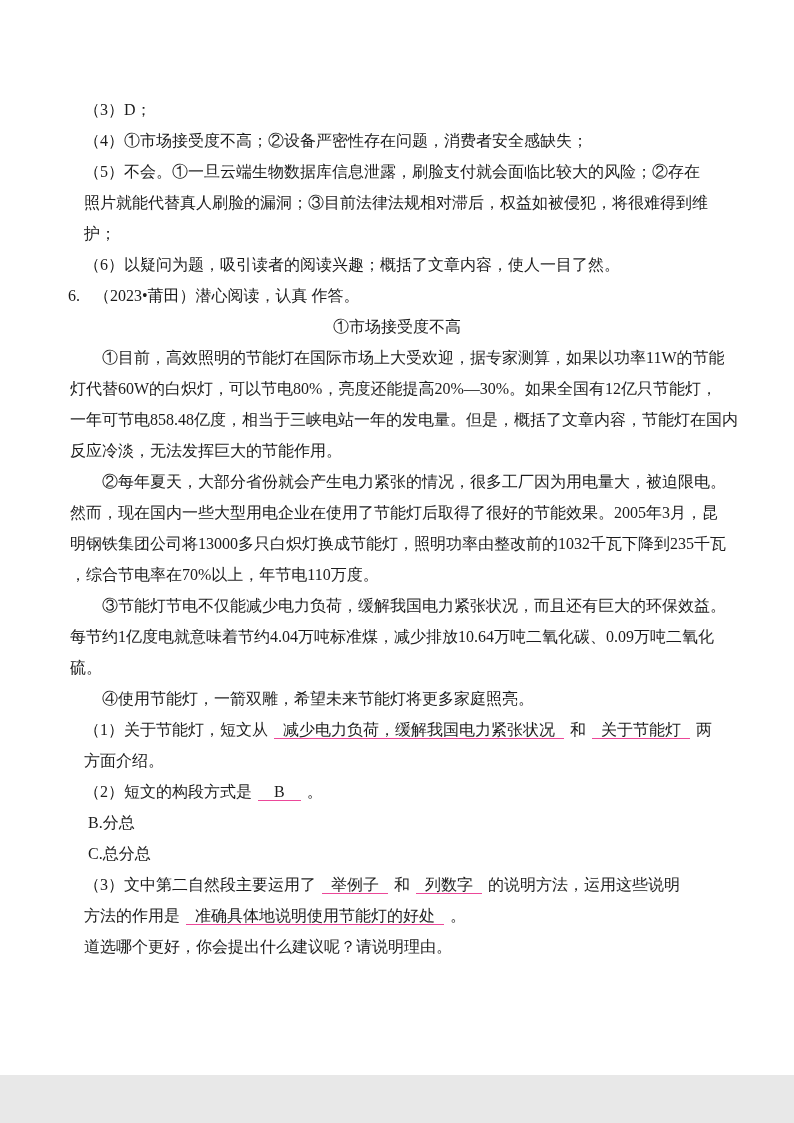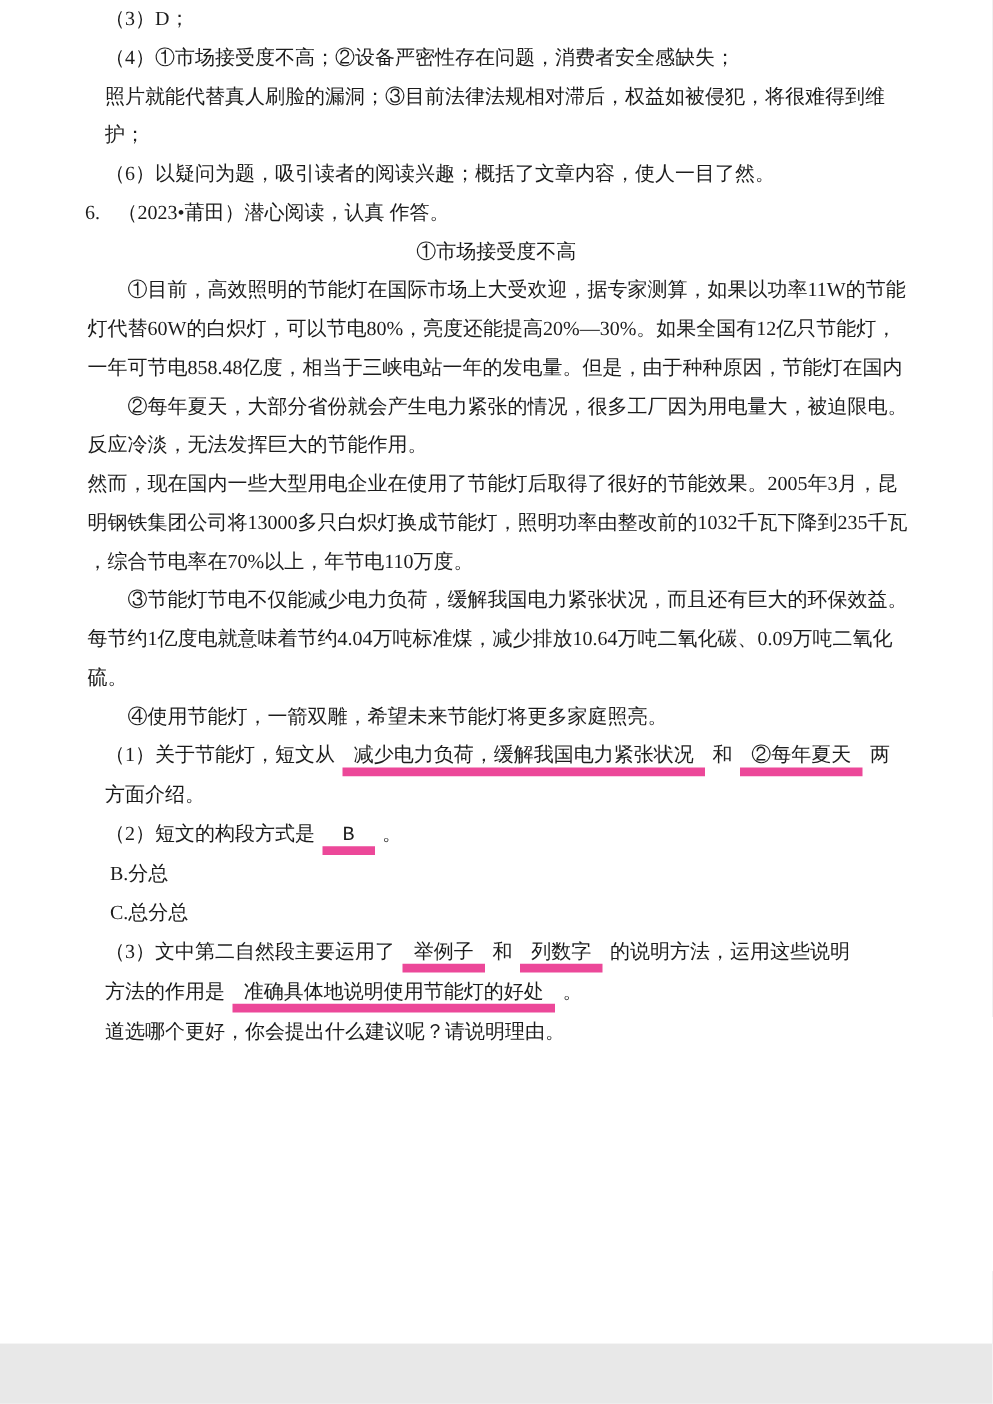--- a/index.html
+++ b/index.html
@@ -8,69 +8,70 @@
     width: 794px;
     height: 1075px;
     margin: 0 auto;
     background: #ffffff;
     color: #1c1c1c;
     font-family: "Liberation Serif", "DejaVu Serif", serif;
     font-size: 16px;
     line-height: 31px;
     overflow: hidden;
     box-sizing: border-box;
+    padding-top: 94px;
   }
   .line { white-space: nowrap; }
   .ans  { margin-left: 84px; }   
   .sec6 { margin-left: 68px; }   
   .psg  { margin-left: 70px; } 
   .psg.indent { padding-left: 32px; }              
   .opt  { margin-left: 88px; }   
   .title { text-align: center; margin: 0 70px; }
   .qnum { margin-right: 14px; }
   .blank {
-    border-bottom: 7px solid #ec4899;
+    border-bottom: 1px solid #ec4899;
     padding: 0 9px;
     margin: 0 6px;
-    font-family: Liberation Mono, monospace;
   }
   .blank.wide { padding: 0 16px; }
 </style>
 </head>
 <body>
 
 <div class="page">
 
   <div class="line ans">（3）D；</div>
   <div class="line ans">（4）①市场接受度不高；②设备严密性存在问题，消费者安全感缺失；</div>
+  <div class="line ans">（5）不会。①一旦云端生物数据库信息泄露，刷脸支付就会面临比较大的风险；②存在</div>
   <div class="line ans">照片就能代替真人刷脸的漏洞；③目前法律法规相对滞后，权益如被侵犯，将很难得到维</div>
   <div class="line ans">护；</div>
   <div class="line ans">（6）以疑问为题，吸引读者的阅读兴趣；概括了文章内容，使人一目了然。</div>
 
   <div class="line sec6">
     <span class="qnum">6.</span><span>（2023•莆田）潜心阅读，认真 作答。</span>
   </div>
 
   <div class="line title">①市场接受度不高</div>
 
   <div class="line psg indent">①目前，高效照明的节能灯在国际市场上大受欢迎，据专家测算，如果以功率11W的节能</div>
   <div class="line psg">灯代替60W的白炽灯，可以节电80%，亮度还能提高20%—30%。如果全国有12亿只节能灯，</div>
-  <div class="line psg">一年可节电858.48亿度，相当于三峡电站一年的发电量。但是，由于种种原因，节能灯在国内</div>
+  <div class="line psg">一年可节电858.48亿度，相当于三峡电站一年的发电量。但是，概括了文章内容，节能灯在国内</div>
+  <div class="line psg">反应冷淡，无法发挥巨大的节能作用。</div>
   <div class="line psg indent">②每年夏天，大部分省份就会产生电力紧张的情况，很多工厂因为用电量大，被迫限电。</div>
-  <div class="line psg">反应冷淡，无法发挥巨大的节能作用。</div>
   <div class="line psg">然而，现在国内一些大型用电企业在使用了节能灯后取得了很好的节能效果。2005年3月，昆</div>
   <div class="line psg">明钢铁集团公司将13000多只白炽灯换成节能灯，照明功率由整改前的1032千瓦下降到235千瓦</div>
   <div class="line psg">，综合节电率在70%以上，年节电110万度。</div>
   <div class="line psg indent">③节能灯节电不仅能减少电力负荷，缓解我国电力紧张状况，而且还有巨大的环保效益。</div>
   <div class="line psg">每节约1亿度电就意味着节约4.04万吨标准煤，减少排放10.64万吨二氧化碳、0.09万吨二氧化</div>
   <div class="line psg">硫。</div>
   <div class="line psg indent">④使用节能灯，一箭双雕，希望未来节能灯将更多家庭照亮。</div>
 
   <div class="line ans">
-    <span>（1）关于节能灯，短文从</span><span class="blank">减少电力负荷，缓解我国电力紧张状况</span><span>和</span><span class="blank">②每年夏天</span><span>两</span>
+    <span>（1）关于节能灯，短文从</span><span class="blank">减少电力负荷，缓解我国电力紧张状况</span><span>和</span><span class="blank">关于节能灯</span><span>两</span>
   </div>
   <div class="line ans">方面介绍。</div>
 
   <div class="line ans">
     <span>（2）短文的构段方式是</span><span class="blank wide">B</span><span>。</span>
   </div>
   <div class="line opt">B.分总</div>
   <div class="line opt">C.总分总</div>
 
   <div class="line ans">

